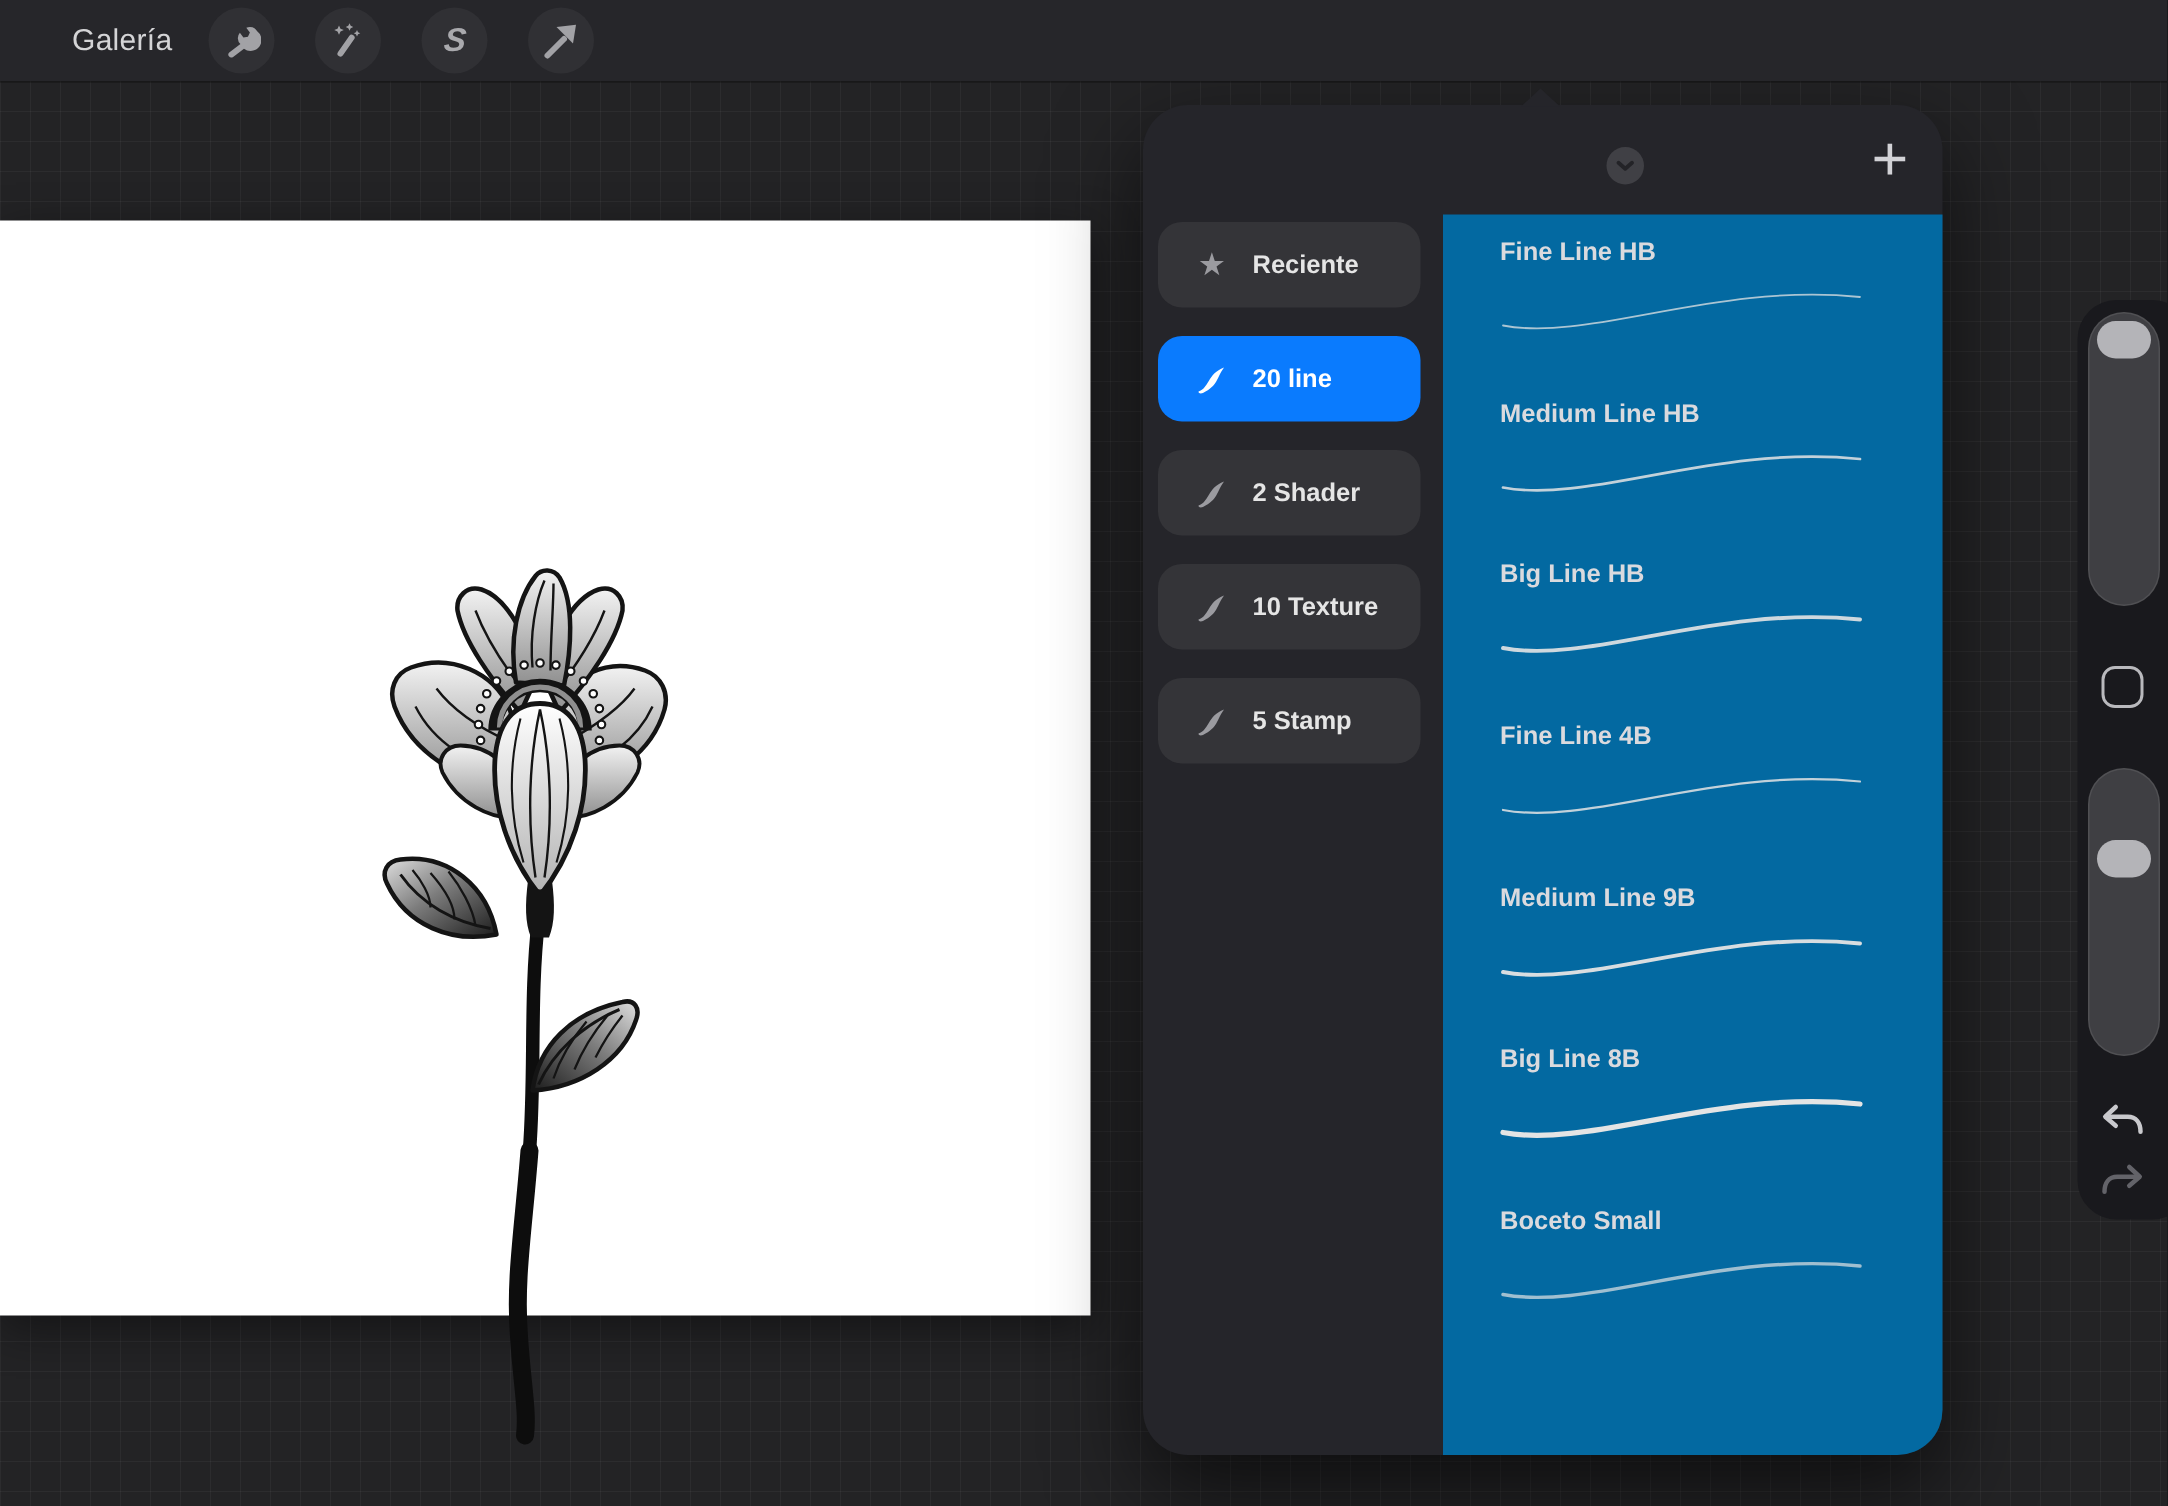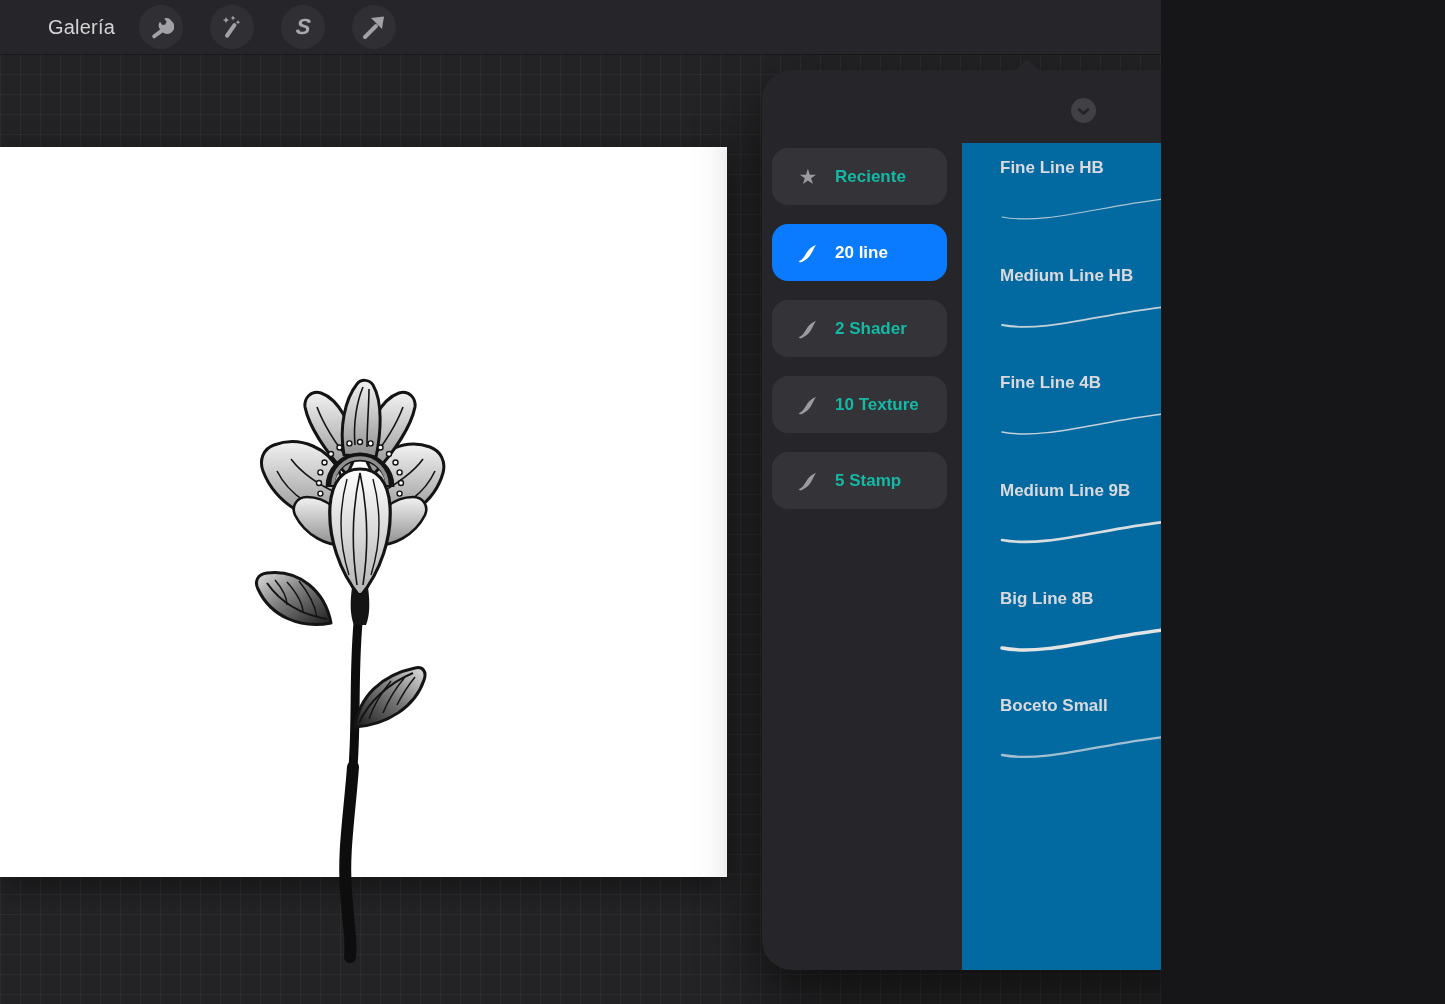--- a/index.html
+++ b/index.html
@@ -1,18 +1,18 @@
 <!DOCTYPE html>
 <html style="--accent: #0a7bfe; --topbar-bg: #26262a; --panel-bg: #25252a; --list-bg: #1d1d21; --canvas-bg: #ffffff; --stroke-preview: #e4e4e4;"><head>
 <meta charset="utf-8">
 <style>
   html,body{margin:0;padding:0;background:#161618;}
   *{box-sizing:border-box;}
   body{font-family:"Liberation Sans","DejaVu Sans",sans-serif;}
-  .stage{position:relative;width:1161px;height:1004px;overflow:hidden;
+  .stage{position:relative;width:1445px;height:1004px;overflow:hidden;
     background-color:#232325;
     background-image:
       linear-gradient(rgba(255,255,255,.045) 1px, transparent 1px),
       linear-gradient(90deg, rgba(255,255,255,.045) 1px, transparent 1px);
     background-size:20px 20px;background-position:0 54px;padding-left:16px;}
   
   .topbar{position:absolute;left:0;top:0;width:1445px;height:54px;background:#26262a;
     box-shadow:0 1px 0 rgba(0,0,0,.45);z-index:6;display:flex;align-items:center;}
   .gal{margin-left:48px;font-size:20px;color:#d4d4d6;letter-spacing:.2px;}
   .circle-btn{width:44px;height:44px;border-radius:50%;background:#303034;margin-left:27px;
@@ -35,21 +35,21 @@
   .chev-badge{position:absolute;left:309px;top:28px;width:25px;height:25px;border-radius:50%;
     background:#404045;display:flex;align-items:center;justify-content:center;}
   .plus-btn{position:absolute;left:474px;top:12px;width:48px;height:48px;display:flex;
     align-items:center;justify-content:center;font-size:42px;font-weight:200;color:#d2d2d6;line-height:1;}
   .cats{position:absolute;left:10px;top:78px;width:175px;display:flex;flex-direction:column;gap:19px;}
   .cat{height:57px;border-radius:16px;background:#343438;display:flex;align-items:center;
     padding-left:24px;gap:15px;}
   .cat.selected{background:var(--accent,#0a7bfe);}
   .cat .ic{width:24px;display:flex;justify-content:center;color:#9b9ba0;font-size:21px;line-height:1;}
   .cat.selected .ic{color:#ffffff;}
-  .cat-label{font-size:17px;font-weight:700;color:#14b8a6;}
+  .cat-label{font-size:17px;font-weight:700;color:#e5e5e5;}
   .cat.selected .cat-label{color:#fff;}
   .blist{position:absolute;left:200px;top:73px;width:333px;height:827px;background:#0369a1;
     border-radius:0 0 30px 0;overflow:hidden;}
   .brow{position:relative;height:107.7px;}
   .bname{position:absolute;left:38px;top:15px;font-size:17px;font-weight:700;color:#dadade;}
   .bstroke{position:absolute;left:34px;top:38px;}
   
   .side{position:absolute;left:1385px;top:200px;width:76px;height:613px;background:#19191d;
     border-radius:26px;z-index:4;}
   .track{position:absolute;left:7px;width:48px;background:#3f3f43;border:1px solid rgba(255,255,255,.09);
@@ -291,20 +291,26 @@
             <path d="M6 36 C64 47 148 7 244 17" fill="none" stroke="#e4e4e4" stroke-linecap="round" stroke-width="1.2" opacity="0.75"></path>
           </svg>
         </div>
         <div class="brow">
           <div class="bname">Medium Line HB</div>
           <svg class="bstroke" width="252" height="52" viewBox="0 0 252 52">
             <path d="M6 36 C64 47 148 7 244 17" fill="none" stroke="#e4e4e4" stroke-linecap="round" stroke-width="1.8" opacity="0.85"></path>
           </svg>
         </div>
         <div class="brow">
+          <div class="bname">Big Line HB</div>
+          <svg class="bstroke" width="252" height="52" viewBox="0 0 252 52">
+            <path d="M6 36 C64 47 148 7 244 17" fill="none" stroke="#e4e4e4" stroke-linecap="round" stroke-width="2.6" opacity="0.9"></path>
+          </svg>
+        </div>
+        <div class="brow">
           <div class="bname">Fine Line 4B</div>
           <svg class="bstroke" width="252" height="52" viewBox="0 0 252 52">
             <path d="M6 36 C64 47 148 7 244 17" fill="none" stroke="#e4e4e4" stroke-linecap="round" stroke-width="1.5" opacity="0.85"></path>
           </svg>
         </div>
         <div class="brow">
           <div class="bname">Medium Line 9B</div>
           <svg class="bstroke" width="252" height="52" viewBox="0 0 252 52">
             <path d="M6 36 C64 47 148 7 244 17" fill="none" stroke="#e4e4e4" stroke-linecap="round" stroke-width="2.6" opacity="0.95"></path>
           </svg>

